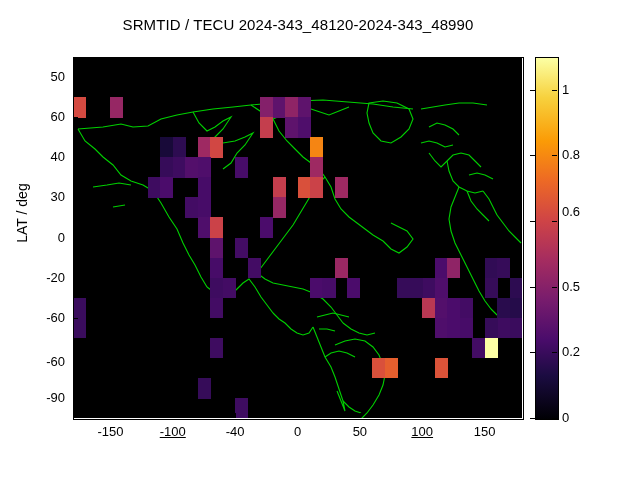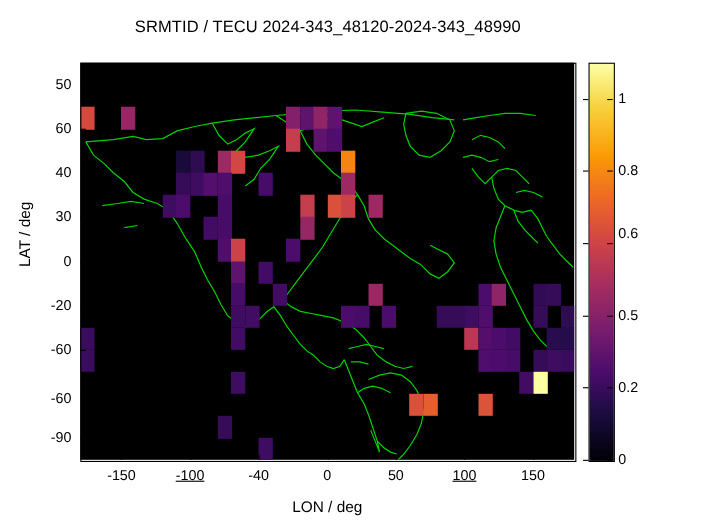--- a/index.html
+++ b/index.html
@@ -206,21 +206,20 @@
       <div class="tickmark" style="left: 73px; top: 277.611px; width: 5px; height: 1px;"></div>
       <div class="ytick" style="left: 25px; top: 269.611px;">-20</div>
       <div class="tickmark" style="left: 73px; top: 317.722px; width: 5px; height: 1px;"></div>
       <div class="ytick" style="left: 25px; top: 309.722px;">-60</div>
       <div class="tickmark" style="left: 73px; top: 357.833px; width: 5px; height: 1px;"></div>
       <div class="ytick" style="left: 25px; top: 354px;">-60</div>
       <div class="tickmark" style="left: 73px; top: 397.944px; width: 5px; height: 1px;"></div>
       <div class="ytick" style="left: 25px; top: 389.944px;">-90</div>
     </div>
 
-  <div id="xlabel">LON / deg</div>
   <div id="ylabel">LAT / deg</div>
 
   <div id="cbar"></div>
   <div id="cb-layer">
       <div class="cbmark" style="left: 530px; top: 418px;"></div>
       <div class="cbmark" style="left: 552px; top: 418px;"></div>
       <div class="cbtick" style="top: 410px;">0</div>
       <div class="cbmark" style="left: 530px; top: 352.364px;"></div>
       <div class="cbmark" style="left: 552px; top: 352.364px;"></div>
       <div class="cbtick" style="top: 344.364px;">0.2</div>

